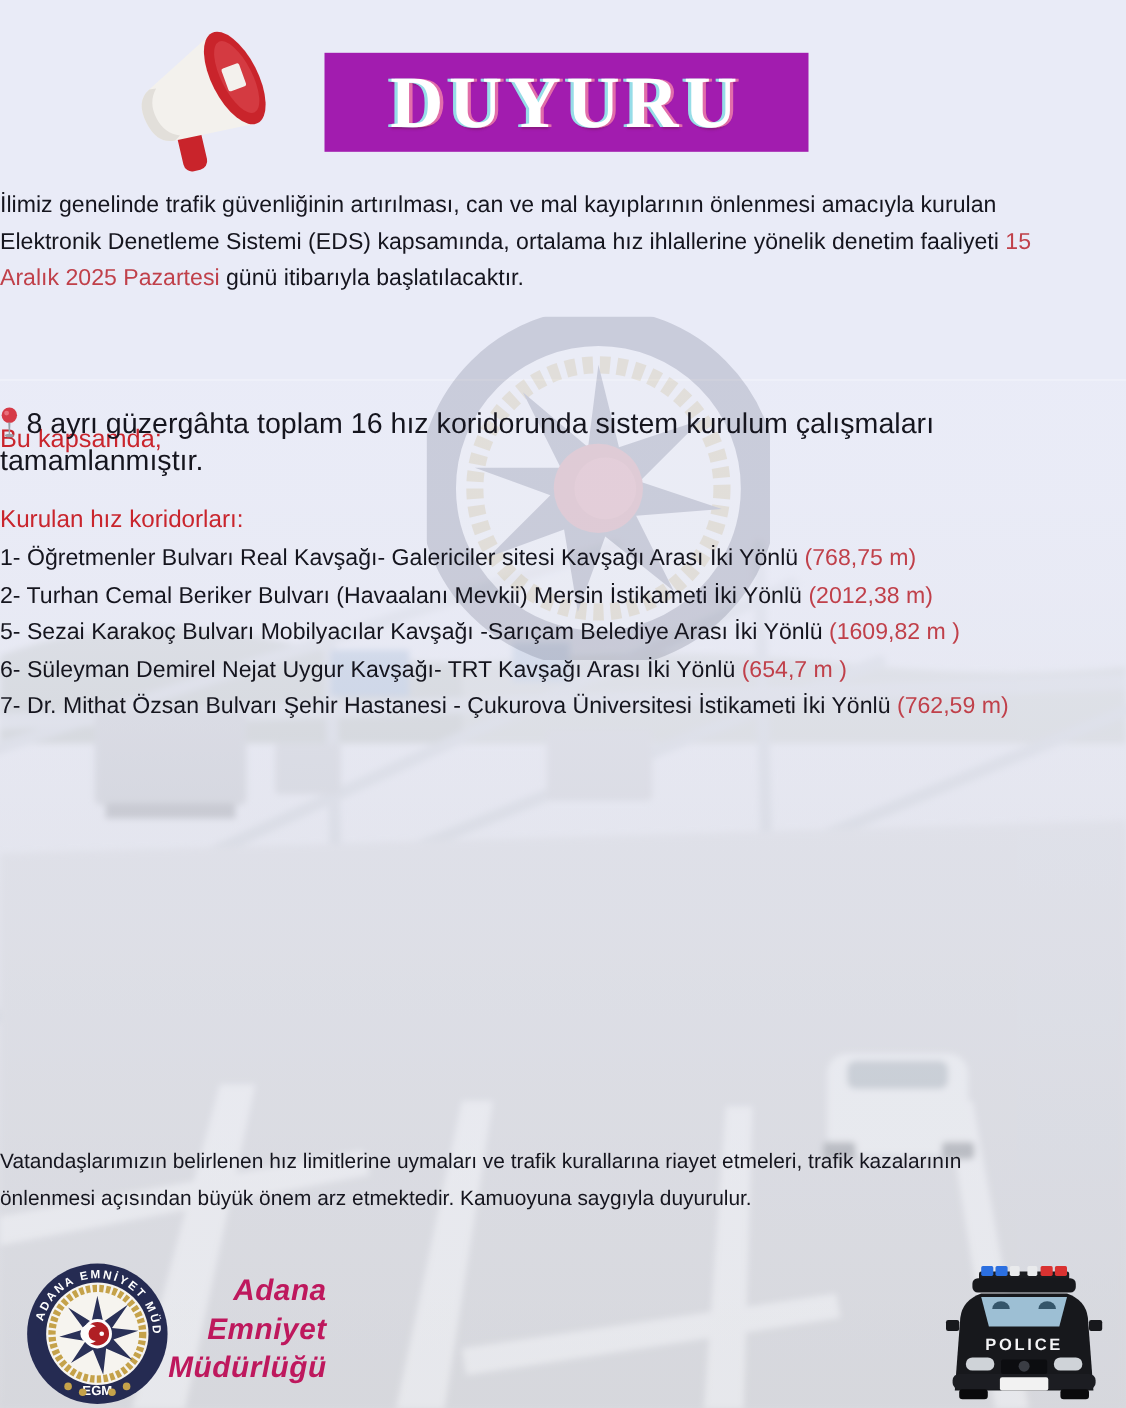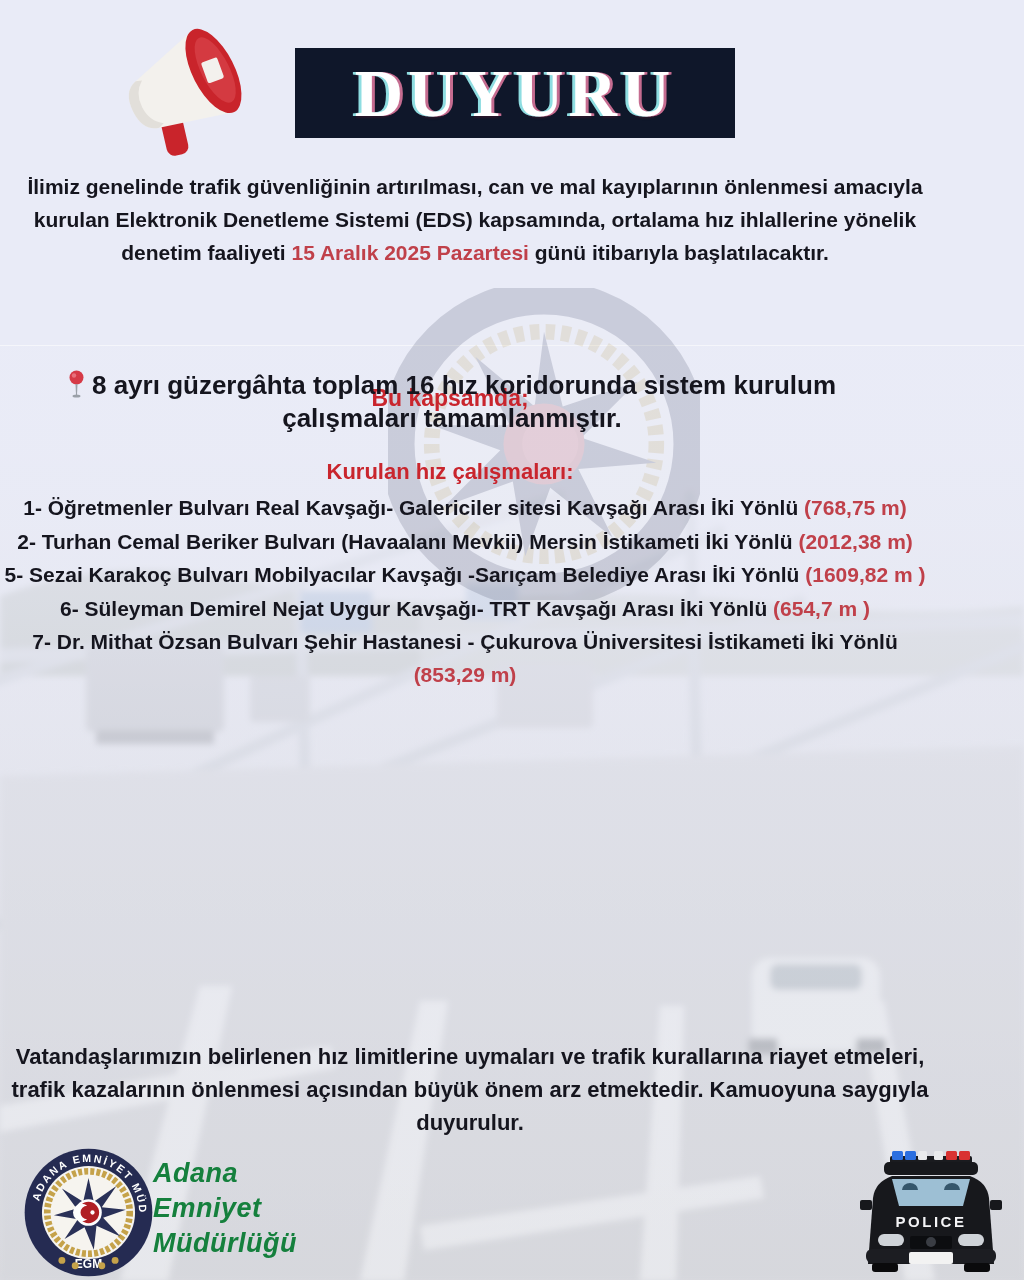--- a/index.html
+++ b/index.html
@@ -16,48 +16,49 @@
   }
   
   .watermark{
     position:absolute;left:388px;top:288px;width:312px;height:312px;
     opacity:.15;z-index:1;pointer-events:none;
   }
   
   .megaphone{position:absolute;left:88px;top:18px;width:175px;height:145px;z-index:3;}
   .banner{
     position:absolute;left:295px;top:48px;width:440px;height:90px;
-    background:#0f172a;display:flex;align-items:center;justify-content:center;z-index:3;
+    background:#a21caf;display:flex;align-items:center;justify-content:center;z-index:3;
   }
   .banner-title{
     font-family:"Liberation Serif","DejaVu Serif",serif;
     font-size:67px;font-weight:bold;color:#ffffff;letter-spacing:5px;
     text-shadow:-3px 0 0 rgba(150,232,235,.95), 3px 0 0 rgba(242,130,170,.8), 0 2px 2px rgba(90,20,40,.35);
   }
   
-  .block{position:absolute;left:0;width:900px;text-align:center;z-index:2;font-weight:bold;}
+  .block{position:absolute;left:0;width:900px;z-index:2;font-weight:normal;}
   .intro{top:170px;}
   .intro p{margin:0 auto;width:950px;font-size:21px;line-height:33px;}
   .red-date{color:#c0404a;}
   .scope-heading{top:337px;font-size:23px;color:#c9252d;margin-top:48px;}
   .scope-text{top:369px;}
   .scope-text p{margin:0 auto;width:904px;font-size:26px;line-height:33px;}
   .pin{display:inline-block;width:17px;height:29px;vertical-align:-5px;margin-right:7px;}
   .corridors-heading{top:459px;font-size:22px;color:#c9252d;}
   .corridors{top:492px;}
   .corridors .corridor{margin:0 auto 1px;width:930px;font-size:21px;line-height:32.5px;}
   .corridor .len{color:#c0404a;}
   .closing{top:1040px;}
-  .closing p{margin:0 auto;width:940px;font-size:22px;line-height:33px;}
+  .closing p{margin:0 auto;width:940px;font-size:19px;line-height:33px;}
   
   .badge{position:absolute;left:22px;top:1146px;width:133px;height:133px;z-index:3;}
   .org-name{
     position:absolute;left:153px;top:1156px;z-index:3;
-    font-size:27px;font-weight:bold;font-style:italic;line-height:35px;color:#15803d;
+    font-size:27px;font-weight:bold;font-style:italic;line-height:35px;color:#be185d;
     letter-spacing:.5px;
+    text-align:right;
   }
   .police-car{position:absolute;left:850px;top:1146px;width:162px;height:128px;z-index:3;}
 </style>
 </head>
 <body>
 
 <svg class="photo-bg" viewBox="0 0 1024 935" preserveAspectRatio="none">
   <defs>
     <linearGradient id="base" x1="0" y1="0" x2="0" y2="1">
       <stop offset="0" stop-color="#edeff8"></stop>
@@ -151,27 +152,27 @@
 <div class="block scope-heading">Bu kapsamda;</div>
 <div class="block scope-text">
   <p><svg class="pin" viewBox="0 0 17 29">
         <circle cx="8.5" cy="7.5" r="7" fill="#d63a47"></circle>
         <circle cx="6" cy="5.5" r="2.2" fill="#e8717c"></circle>
         <path d="M7.5,14 L9.5,14 L9,25 L8,25 Z" fill="#9aa0a8"></path>
         <ellipse cx="8.5" cy="26" rx="4" ry="1.6" fill="#9aa0a8"></ellipse>
       </svg><span>8 ayrı güzergâhta toplam 16 hız koridorunda sistem kurulum çalışmaları tamamlanmıştır.</span></p>
 </div>
 
-<div class="block corridors-heading">Kurulan hız çalışmaları:</div>
+<div class="block corridors-heading">Kurulan hız koridorları:</div>
 <div class="block corridors">
     <p class="corridor"><span class="route">1- Öğretmenler Bulvarı Real Kavşağı- Galericiler sitesi Kavşağı Arası İki Yönlü</span> <span class="len">(768,75 m)</span></p>
     <p class="corridor"><span class="route">2- Turhan Cemal Beriker Bulvarı (Havaalanı Mevkii) Mersin İstikameti İki Yönlü</span> <span class="len">(2012,38 m)</span></p>
     <p class="corridor"><span class="route">5- Sezai Karakoç Bulvarı Mobilyacılar Kavşağı -Sarıçam Belediye Arası İki Yönlü</span> <span class="len">(1609,82 m )</span></p>
     <p class="corridor"><span class="route">6- Süleyman Demirel Nejat Uygur Kavşağı- TRT Kavşağı Arası İki Yönlü</span> <span class="len">(654,7 m )</span></p>
-    <p class="corridor"><span class="route">7- Dr. Mithat Özsan Bulvarı Şehir Hastanesi - Çukurova Üniversitesi İstikameti İki Yönlü</span> <span class="len">(853,29 m)</span></p>
+    <p class="corridor"><span class="route">7- Dr. Mithat Özsan Bulvarı Şehir Hastanesi - Çukurova Üniversitesi İstikameti İki Yönlü</span> <span class="len">(762,59 m)</span></p>
   </div>
 
 <div class="block closing">
   <p>Vatandaşlarımızın belirlenen hız limitlerine uymaları ve trafik kurallarına riayet etmeleri, trafik kazalarının önlenmesi açısından büyük önem arz etmektedir. Kamuoyuna saygıyla duyurulur.</p>
 </div>
 
 <svg class="badge" viewBox="0 0 100 100">
   <defs>
     <path id="ringTop" d="M50,50 m-38,0 a38,38 0 1,1 76,0"></path>
   </defs>

